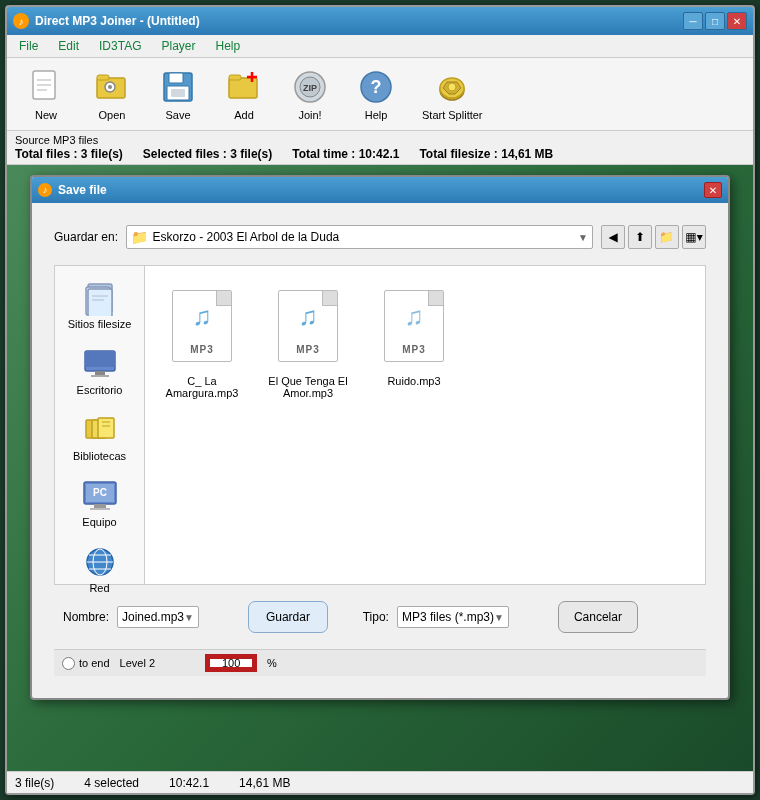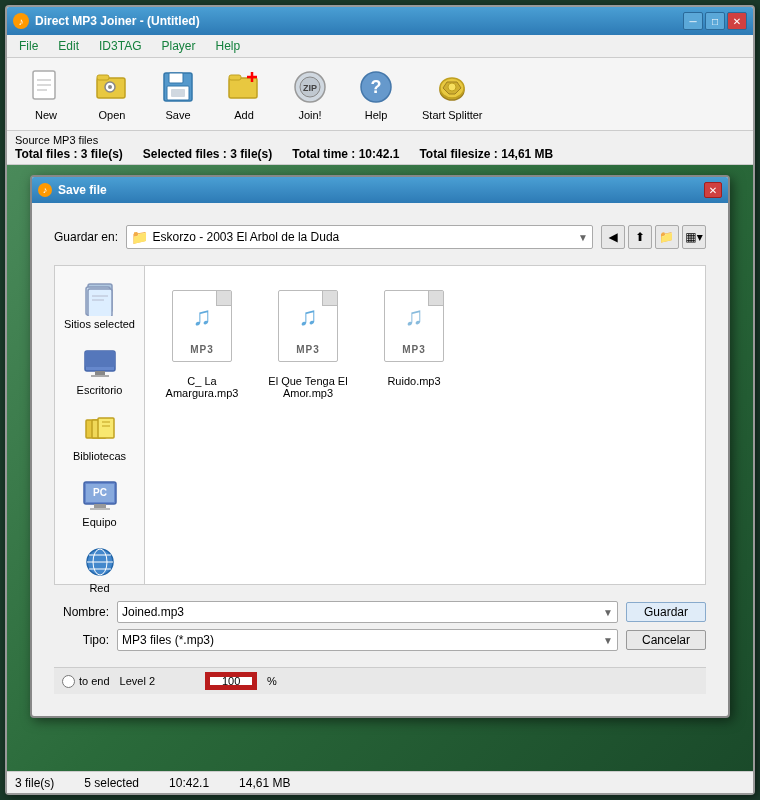--- a/index.html
+++ b/index.html
@@ -380,21 +380,20 @@
       text-align: center;
       color: #000;
       margin-top: 13px;
       word-break: break-word;
       max-width: 90px;
     }
 
     
     .dialog-form {
       display: flex;
-      flex-direction: column;
       gap: 6px;
     }
     .form-row {
       display: flex;
       align-items: center;
       gap: 8px;
     }
     .form-label {
       width: 55px;
       font-size: 12px;
@@ -411,29 +410,30 @@
       display: flex;
       align-items: center;
       justify-content: space-between;
     }
     .form-input-arrow {
       font-size: 10px;
       color: #666;
     }
     .form-btn {
       width: 80px;
-      height: 20px;
+      height: 32px;
       background: #e8e8e8;
       border: 1px solid #999;
-      border-radius: 2px;
+      border-radius: 7px;
       font-size: 12px;
       cursor: pointer;
       display: flex;
       align-items: center;
       justify-content: center;
+      margin-left: 41px;
     }
     .form-btn.primary {
       background: #e0ecf8;
       border-color: #88aacc;
     }
 
     
     .status-bar {
       background: #f0f0f0;
       border-top: 1px solid #ccc;
@@ -643,21 +643,21 @@
               <div class="sidebar-nav-item">
                 <div class="sidebar-nav-icon icon-recent">
                   <svg viewBox="0 0 36 36">
                     <rect x="6" y="4" width="24" height="28" rx="2" fill="#b0c8e0" stroke="#8899bb" stroke-width="1.5"></rect>
                     <rect x="4" y="7" width="24" height="28" rx="2" fill="#c8dced" stroke="#8899bb" stroke-width="1.5"></rect>
                     <rect x="6" y="9" width="24" height="28" rx="2" fill="#ddeeff" stroke="#8899bb" stroke-width="1.5"></rect>
                     <line x1="10" y1="16" x2="26" y2="16" stroke="#aabb" stroke-width="1"></line>
                     <line x1="10" y1="20" x2="22" y2="20" stroke="#aabb" stroke-width="1"></line>
                   </svg>
                 </div>
-                <span class="sidebar-nav-label">Sitios selected</span>
+                <span class="sidebar-nav-label">Sitios filesize</span>
               </div>
               <div class="sidebar-nav-item">
                 <div class="sidebar-nav-icon icon-desktop">
                   <svg viewBox="0 0 36 36">
                     <rect x="3" y="5" width="30" height="20" rx="2" fill="#6688cc" stroke="#4466aa" stroke-width="1.5"></rect>
                     <rect x="3" y="5" width="30" height="16" rx="2" fill="#5577bb"></rect>
                     <rect x="13" y="25" width="10" height="4" fill="#888"></rect>
                     <rect x="9" y="29" width="18" height="2" fill="#aaa"></rect>
                   </svg>
                 </div>
@@ -763,17 +763,17 @@
             <input type="text" class="level-input" value="100" style="">
             <span class="level-label">%</span>
           </div>
         </div>
       </div>
     </div>
   </div>
 
   <div class="status-bar">
     <span class="status-item">3 file(s)</span>
-    <span class="status-item">5 selected</span>
+    <span class="status-item">4 selected</span>
     <span class="status-item">10:42.1</span>
     <span class="status-item">14,61 MB</span>
   </div>
 </div>
 
 </body></html>

